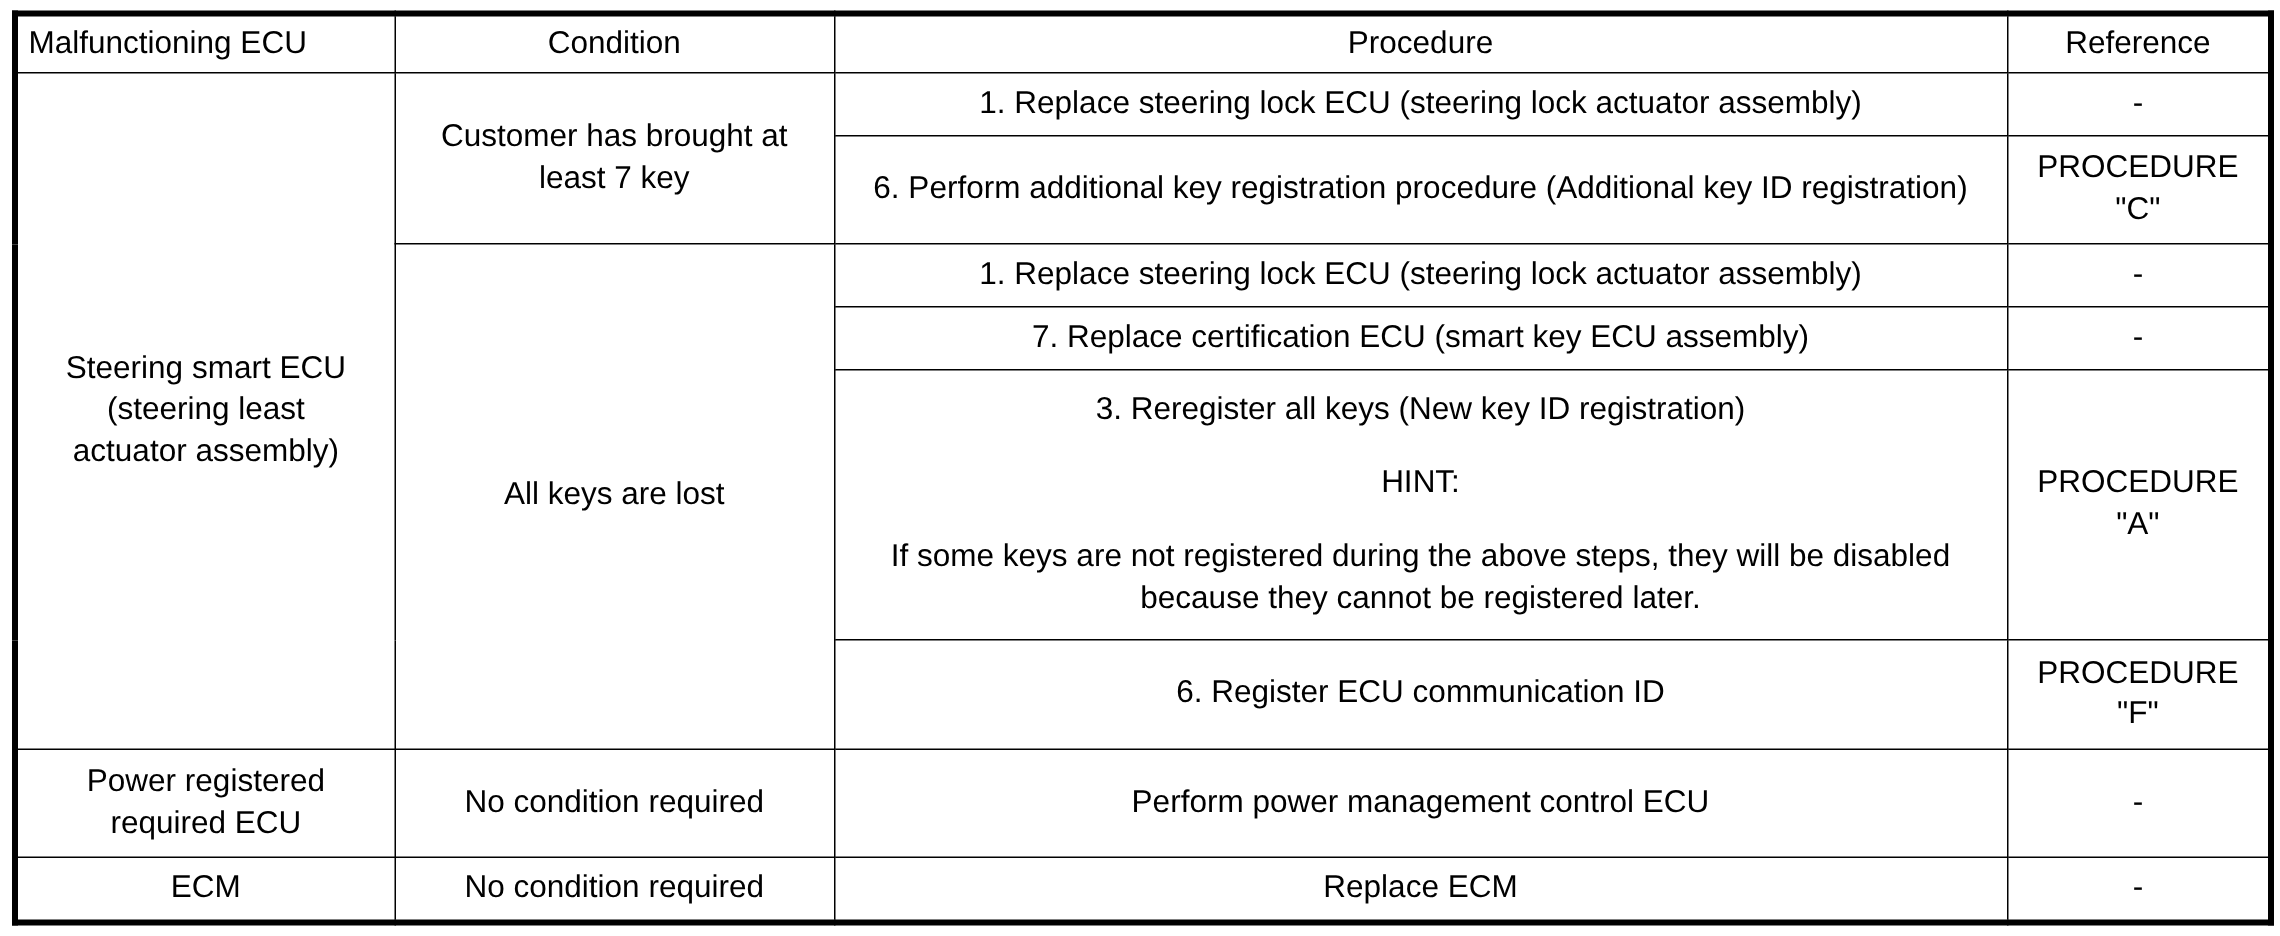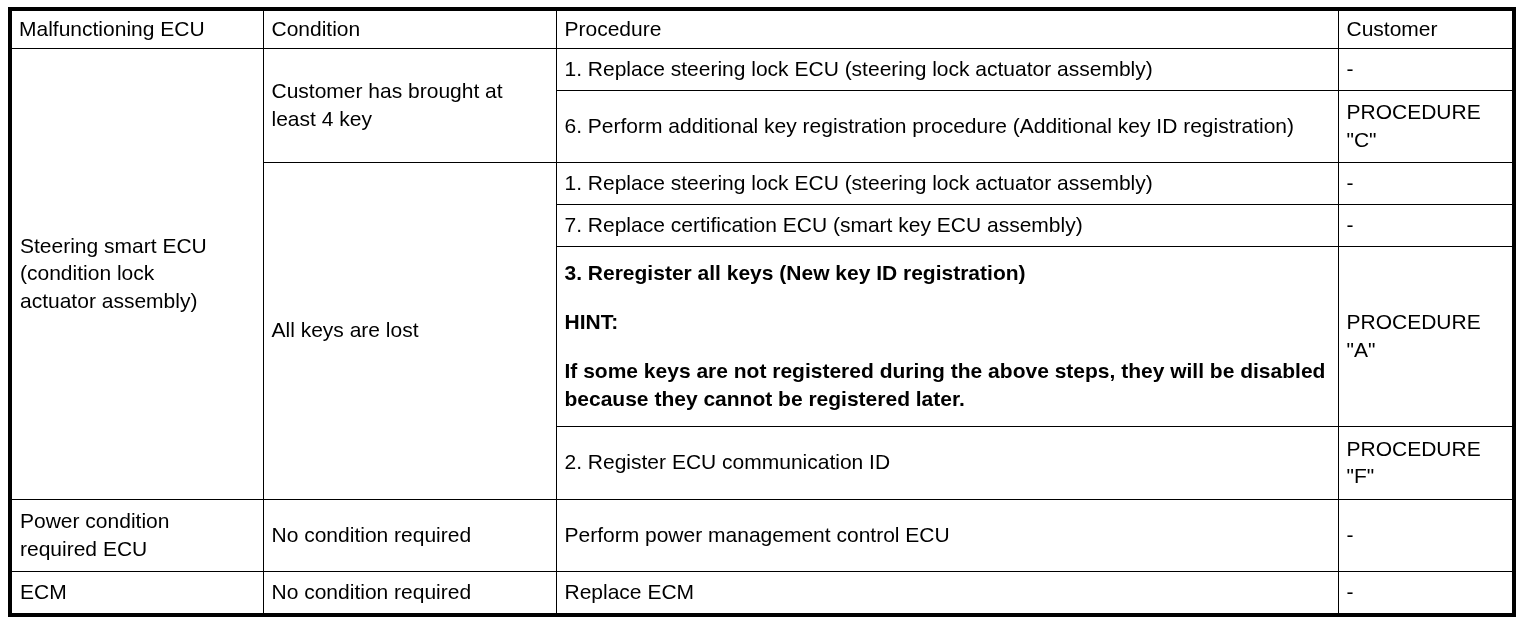--- a/index.html
+++ b/index.html
@@ -34,21 +34,21 @@
   }
 
   table.ecu-table td,
   table.ecu-table th {
     border: 1px solid #000000;
     vertical-align: middle;
     padding: 4px 8px 5px 8px;
     font-size: 21px;
     line-height: 1.32;
     font-weight: normal;
-    text-align: left;
+    text-align: center;
     background: #ffffff;
   }
 
   
   thead th {
     font-weight: bold;
     font-size: 21px;
     text-align: center;
     padding-top: 3px;
     padding-bottom: 4px;
@@ -76,51 +76,51 @@
   .thick-top    { border-top: 3px solid #000000; }
 
   td.cond, td.ecu {
     vertical-align: middle;
   }
 
   td.proc {
     vertical-align: middle;
   }
 
-  .para { margin: 0; font-weight: bold; }
+  .para { margin: 0; }
   .para + .para { margin-top: 21px; }
 </style>
 </head>
 <body>
 
 <div class="sheet">
   <table class="ecu-table">
     <colgroup>
       <col class="c-ecu">
       <col class="c-cond">
       <col class="c-proc">
       <col class="c-ref">
     </colgroup>
     <thead>
       <tr>
         <th class="col-ecu">Malfunctioning ECU</th>
         <th>Condition</th>
         <th>Procedure</th>
-        <th>Customer</th>
+        <th>Reference</th>
       </tr>
     </thead>
     <tbody>
 
       <tr>
         <td class="ecu" rowspan="6">
           <span>Steering smart ECU</span><br>
-          <span>(condition lock</span><br>
+          <span>(steering least</span><br>
           <span>actuator assembly)</span>
         </td>
-        <td class="cond" rowspan="2">Customer has brought at least 4 key</td>
+        <td class="cond" rowspan="2">Customer has brought at least 7 key</td>
         <td class="proc">1. Replace steering lock ECU (steering lock actuator assembly)</td>
         <td class="ref">
           <span class="ref-line">-</span>
         </td>
       </tr>
 
       <tr>
         <td class="proc">6. Perform additional key registration procedure (Additional key ID registration)</td>
         <td class="ref">
           <span class="ref-line">PROCEDURE</span>
@@ -149,30 +149,30 @@
           <p class="para">HINT:</p>
           <p class="para">If some keys are not registered during the above steps, they will be disabled because they cannot be registered later.</p>
         </td>
         <td class="ref">
           <span class="ref-line">PROCEDURE</span>
           <span class="ref-line">"A"</span>
         </td>
       </tr>
 
       <tr>
-        <td class="proc">2. Register ECU communication ID</td>
+        <td class="proc">6. Register ECU communication ID</td>
         <td class="ref">
           <span class="ref-line">PROCEDURE</span>
           <span class="ref-line">"F"</span>
         </td>
       </tr>
 
       <tr>
         <td class="ecu thick-top">
-          <span>Power condition</span><br>
+          <span>Power registered</span><br>
           <span>required ECU</span>
         </td>
         <td class="cond thick-top">No condition required</td>
         <td class="proc thick-top">Perform power management control ECU</td>
         <td class="ref thick-top">
           <span class="ref-line">-</span>
         </td>
       </tr>
 
       <tr>

